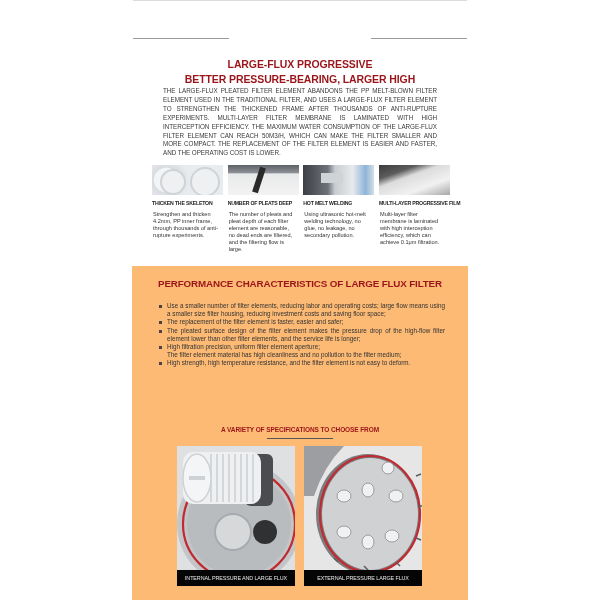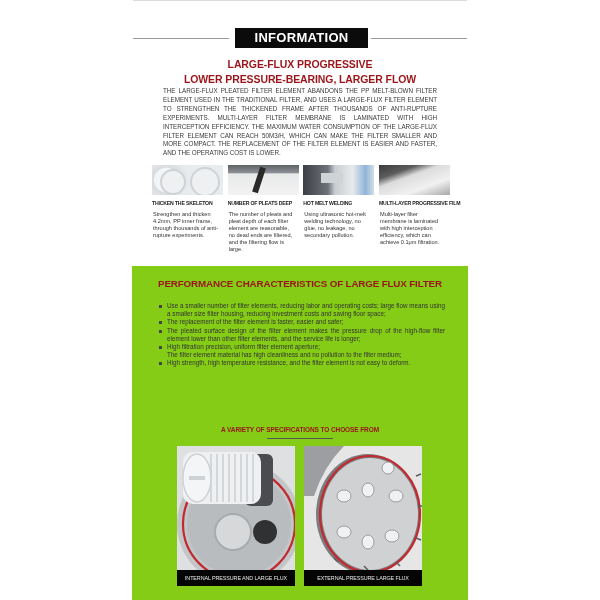--- a/index.html
+++ b/index.html
@@ -34,21 +34,21 @@
       border: 2px solid #cfd3d7; background: #eef0f2; }
     .thumb.t2 { background: linear-gradient(180deg, #5e6166 0%, #8b8f95 25%, #e8e9ea 30%, #f3f3f3 100%); }
     .thumb.t2::before { content: ""; position: absolute; left: 28px; top: 2px; width: 6px; height: 26px; background: #2a2a2a; transform: rotate(18deg); }
     .thumb.t3 { background: linear-gradient(90deg, #3c3f44 0%, #6e737a 35%, #c9ccd0 45%, #e8eaec 70%, #8fb4d8 88%, #d5dde5 100%); }
     .thumb.t3::before { content: ""; position: absolute; left: 18px; top: 8px; width: 22px; height: 10px; background: #d0d3d6; }
     .thumb.t4 { background: linear-gradient(160deg, #3b3b3b 0%, #5c5c5c 25%, #dcdcdc 40%, #f1f1f1 70%, #a7a7a7 100%); }
     .feature .f-title { font-size: 5.2px; font-weight: bold; color: #222; margin-top: 5px; text-transform: uppercase;
       white-space: nowrap; letter-spacing: -0.2px; }
     .feature .f-desc { font-size: 5.6px; line-height: 7px; color: #333; margin-top: 5px; padding-left: 1px; width: 66px; }
 
-    .perf { position: absolute; left: 132px; top: 266px; width: 336px; height: 334px; background: #84cc16; }
+    .perf { position: absolute; left: 132px; top: 266px; width: 336px; height: 334px; background: #fdba74; }
     .perf-title { position: absolute; left: 0; top: 12px; width: 100%; text-align: center; color: #9b1419;
       font-weight: bold; font-size: 9.8px; letter-spacing: -0.15px; }
     .perf-list { position: absolute; left: 26px; top: 36px; width: 287px; list-style: none; }
     .perf-list li { position: relative; padding-left: 9px; font-size: 6.3px; line-height: 8.2px; color: #333; text-align: justify; }
     .perf-list li .bullet { position: absolute; left: 1px; top: 3px; width: 3px; height: 3px; background: #444; }
 
     .spec-title { position: absolute; left: 0; top: 160px; width: 100%; text-align: center; color: #9b1419;
       font-weight: bold; font-size: 6.5px; letter-spacing: -0.1px; }
     .spec-rule { position: absolute; left: 135px; top: 172px; width: 66px; height: 1px; background: #555; }
 
@@ -58,26 +58,25 @@
     .product .caption { position: absolute; left: 0; bottom: 0; width: 100%; height: 16px; background: #050505; color: #e8e8e8;
       font-size: 5.4px; line-height: 16px; text-align: center; white-space: nowrap; letter-spacing: -0.1px; }
   </style>
 </head>
 <body>
 
 <div class="top-rule"></div>
 
 <div class="info-header">
   <div class="line left"></div>
-  <div class="info-box">INFORMATION</div>
   <div class="line right"></div>
 </div>
 
 <div class="subtitle s1">LARGE-FLUX PROGRESSIVE</div>
-<div class="subtitle s2">LOWER PRESSURE-BEARING, LARGER FLOW</div>
+<div class="subtitle s2">BETTER PRESSURE-BEARING, LARGER HIGH</div>
 
 <p class="intro">THE LARGE-FLUX PLEATED FILTER ELEMENT ABANDONS THE PP MELT-BLOWN FILTER ELEMENT USED IN THE TRADITIONAL FILTER, AND USES A LARGE-FLUX FILTER ELEMENT TO STRENGTHEN THE THICKENED FRAME AFTER THOUSANDS OF ANTI-RUPTURE EXPERIMENTS. MULTI-LAYER FILTER MEMBRANE IS LAMINATED WITH HIGH INTERCEPTION EFFICIENCY. THE MAXIMUM WATER CONSUMPTION OF THE LARGE-FLUX FILTER ELEMENT CAN REACH 50M3/H, WHICH CAN MAKE THE FILTER SMALLER AND MORE COMPACT. THE REPLACEMENT OF THE FILTER ELEMENT IS EASIER AND FASTER, AND THE OPERATING COST IS LOWER.</p>
 
 <div class="features">
   <div class="feature">
     <div class="thumb t1"></div>
     <div class="f-title">THICKEN THE SKELETON</div>
     <div class="f-desc">Strengthen and thicken 4.2mm, PP inner frame, through thousands of anti-rupture experiments.</div>
   </div>
   <div class="feature">

